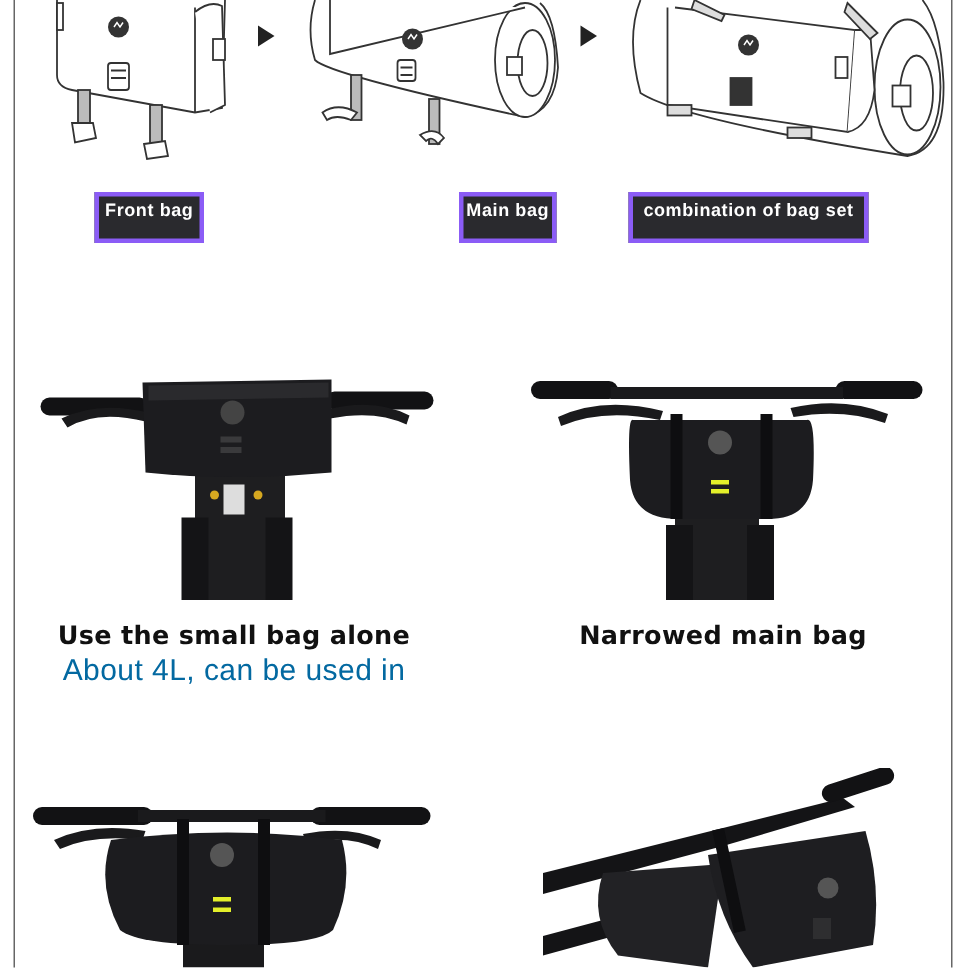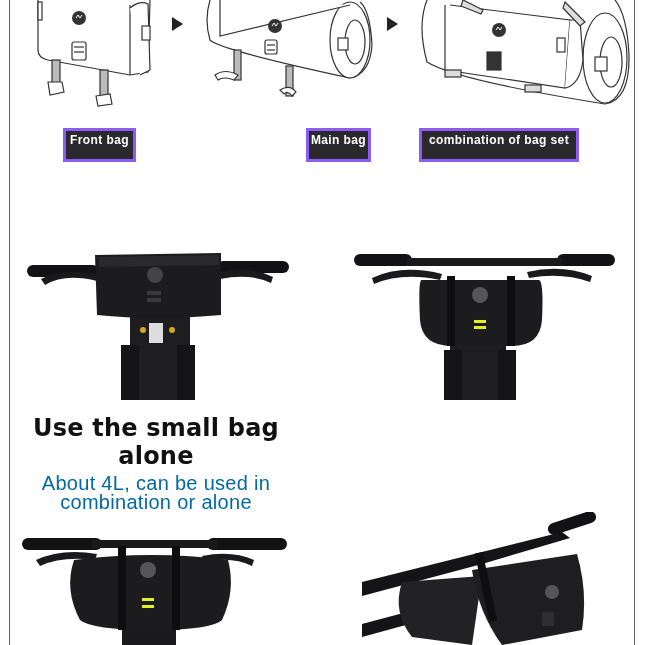--- a/index.html
+++ b/index.html
@@ -15,21 +15,21 @@
              border-top: 7px solid transparent; border-bottom: 7px solid transparent;
              border-left: 11px solid #222; }
     .badge { position: absolute; top: 128px; height: 34px; line-height: 18px;
              background: #2a2a2e; color: #fff; font-weight: bold; font-size: 12px;
              text-align: center; letter-spacing: 0.4px; border: 3px solid #8b5cf6; box-sizing: border-box; }
 
     
     .photo { position: absolute; }
     .caption { position: absolute; text-align: center; }
     .caption h2 { margin: 0; font-family: "DejaVu Sans", sans-serif; font-weight: bold;
-                  font-size: 24px; color: #111; letter-spacing: 0.2px; }
+                  font-size: 17px; color: #111; letter-spacing: 0.2px; }
     .caption p { margin: 4px 0 0 0; font-family: "Liberation Sans", sans-serif; font-size: 20px;
                  line-height: 19px; color: #0369a1; letter-spacing: 0.3px; }
   </style>
 </head>
 <body>
 
 <div class="frame-line frame-left"></div>
 <div class="frame-line frame-right"></div>
 
 <svg class="illus" style="left:30px;" width="130" height="115" viewBox="0 0 130 115">
@@ -127,24 +127,24 @@
   <rect x="155" y="26" width="8" height="70" fill="#0e0e10"></rect>
   <circle cx="128" cy="45" r="8" fill="#555"></circle>
   <rect x="122" y="70" width="12" height="3" fill="#e3ef2a"></rect>
   <rect x="122" y="76" width="12" height="3" fill="#e3ef2a"></rect>
 </svg>
 
 <div class="caption" style="left:20px; top:414px; width:272px;">
   <h2>Use the small bag alone</h2>
   <p>
     <span>About 4L, can be used in</span><br>
-    <span>combination or alone</span>
   </p>
 </div>
 <div class="caption" style="left:335px; top:414px; width:294px;">
+  <h2>Narrowed main bag</h2>
 </div>
 
 <svg class="photo" style="left:22px; top:530px;" width="270" height="115" viewBox="0 0 270 115">
   <rect x="100" y="90" width="54" height="25" fill="#1a1a1c"></rect>
   <rect x="0" y="8" width="80" height="12" rx="6" fill="#121214"></rect>
   <rect x="185" y="8" width="80" height="12" rx="6" fill="#121214"></rect>
   <path d="M70 10 L195 10 L195 18 L70 18 Z" fill="#1a1a1c"></path>
   <path d="M14 30 Q40 18 75 24 L73 30 Q40 26 18 36 Z" fill="#1a1a1c"></path>
   <path d="M232 30 Q210 20 180 26 L182 32 Q210 26 230 36 Z" fill="#1a1a1c"></path>
   <path d="M52 30 Q42 60 58 90 Q70 100 130 100 Q190 100 200 90 Q214 60 206 30 Q130 20 52 30 Z" fill="#1c1c1f"></path>

